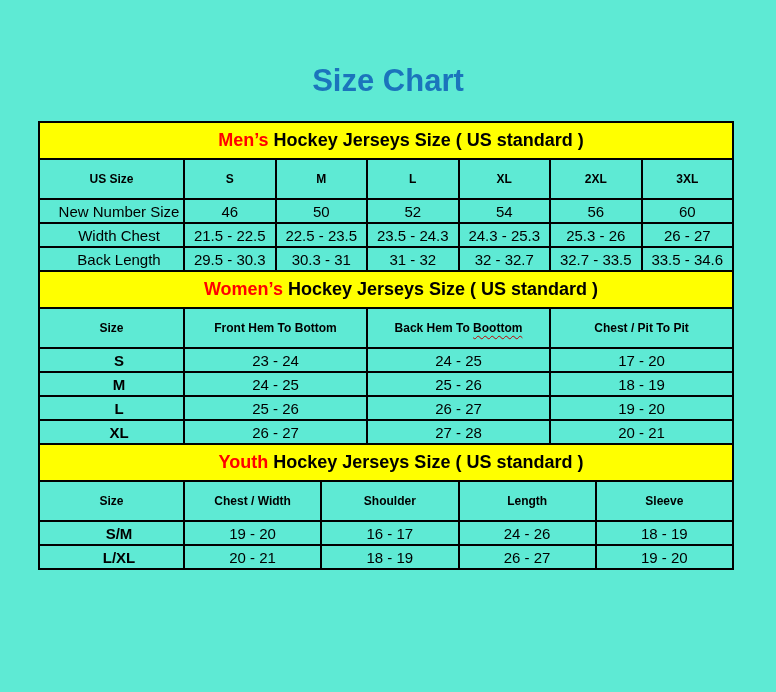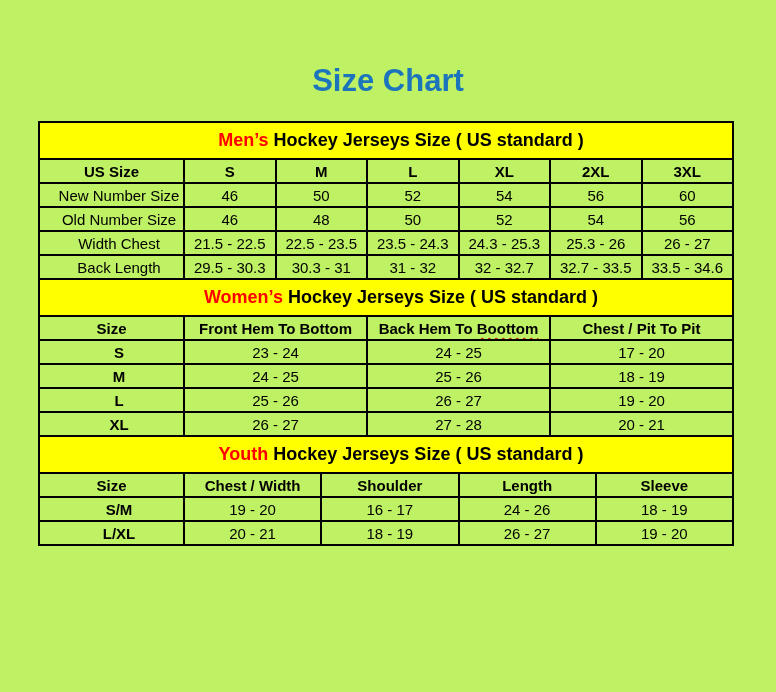--- a/index.html
+++ b/index.html
@@ -3,39 +3,39 @@
 <meta charset="utf-8">
 <style>
   * { box-sizing: border-box; }
   html, body { margin: 0; padding: 0; }
   body {
     width: 776px; height: 692px;
     background: #ffffff;
     font-family: "Liberation Sans", sans-serif;
     color: #000000;
   }
-  .page { position: relative; width: 776px; height: 692px; background: #bef264; overflow: hidden; text-decoration: underline; }
+  .page { position: relative; width: 776px; height: 692px; background: #5eead4; overflow: hidden; text-decoration: underline; }
   .title {
     position: absolute; top: 64px; left: 0; width: 100%;
     margin: 0; text-align: center;
     font-size: 31px; line-height: 1.1; font-weight: 700;
     color: #1B74BC;
   }
   .tables { position: absolute; left: 38px; top: 121px; width: 700px; }
   table.size-table { border-collapse: collapse; table-layout: fixed; width: 696px; }
   table.size-table + table.size-table { margin-top: -2px; }
   th, td {
     border: 2px solid #000000;
     padding: 0 2px;
     text-align: center; vertical-align: middle;
     overflow: hidden; white-space: nowrap;
   }
   .banner { height: 37px; background: #FFFF00; font-weight: 700; font-size: 18px; padding-left: 32px; }
   .banner .hl { color: #FF0000; }
-  .colhead { height: 24px; font-size: 15px; font-weight: 700; }
+  .colhead { height: 40px; font-size: 12px; font-weight: 700; }
   .rowlabel { height: 24px; font-size: 15px; font-weight: 400; padding-left: 17px; }
   .rowlabel.bold { font-weight: 700; }
   .val { height: 24px; font-size: 15px; font-weight: 400; }
   .squiggle {
     text-decoration: underline;
     text-decoration-style: wavy;
     text-decoration-color: #C00000;
     text-decoration-thickness: 1px;
     text-underline-offset: 3px;
   }
@@ -75,29 +75,20 @@
           <th class="colhead">3XL</th>
         </tr>
         <tr>
           <td class="rowlabel">New Number Size</td>
           <td class="val">46</td>
           <td class="val">50</td>
           <td class="val">52</td>
           <td class="val">54</td>
           <td class="val">56</td>
           <td class="val">60</td>
-        </tr>
-        <tr>
-          <td class="rowlabel">Old Number Size</td>
-          <td class="val">46</td>
-          <td class="val">48</td>
-          <td class="val">50</td>
-          <td class="val">52</td>
-          <td class="val">54</td>
-          <td class="val">56</td>
         </tr>
         <tr>
           <td class="rowlabel">Width Chest</td>
           <td class="val">21.5 - 22.5</td>
           <td class="val">22.5 - 23.5</td>
           <td class="val">23.5 - 24.3</td>
           <td class="val">24.3 - 25.3</td>
           <td class="val">25.3 - 26</td>
           <td class="val">26 - 27</td>
         </tr>

